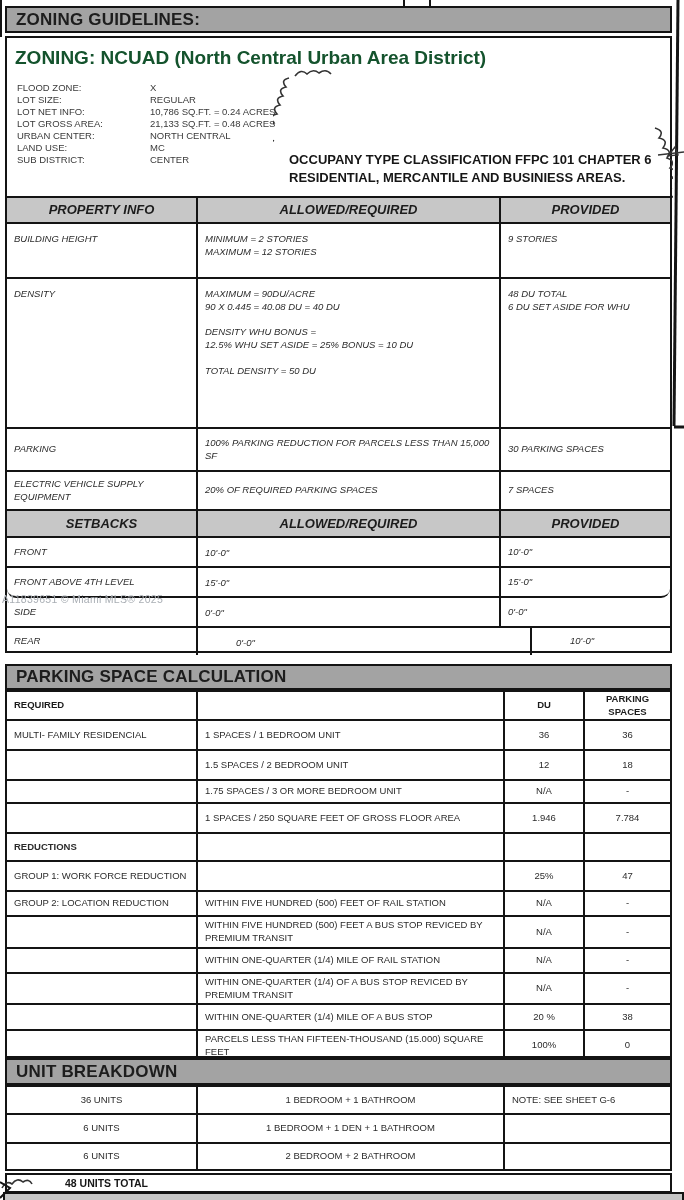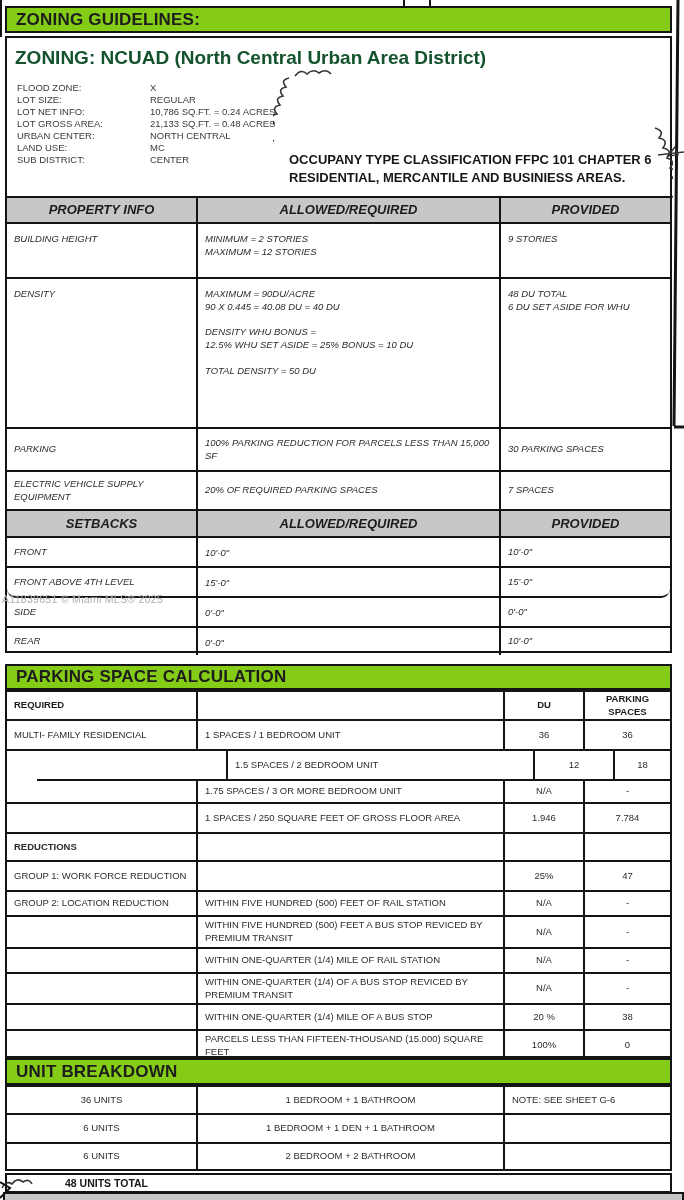--- a/index.html
+++ b/index.html
@@ -2,21 +2,21 @@
 <html><head>
 <meta charset="utf-8">
 <style>
   html,body { margin:0; padding:0; background:#ffffff; }
   .page {
     position:relative; width:684px; height:1200px; overflow:hidden;
     background:#ffffff; font-family:"Liberation Sans", sans-serif; color:#222;
   }
   .abs { position:absolute; }
   .secbar {
-    position:absolute; background:#84cc16; border:2px solid #141414;
+    position:absolute; background:#a3a3a3; border:2px solid #141414;
     font-weight:bold; color:#1d1d1d; display:flex; align-items:center;
     box-sizing:border-box; letter-spacing:0.2px;text-align:center;
   }
   .tablewrap { position:absolute; border:2px solid #141414; box-sizing:border-box; background:#fff; }
   .row { display:grid; border-bottom:2px solid #141414; box-sizing:border-box; }
   .row.last { border-bottom:none; }
   .grid3 { grid-template-columns:191px 303px 1fr; }
   .grid4 { grid-template-columns:191px 307px 80px 1fr; }
   .gridU { grid-template-columns:191px 307px 1fr; }
   .cell {
@@ -135,21 +135,21 @@
     <div class="row grid3" style="height:30px;border-radius:9px;">
       <div class="cell">FRONT ABOVE 4TH LEVEL</div>
       <div class="cell top">15'-0"</div>
       <div class="cell lastc">15'-0"</div>
     </div>
     <div class="row grid3" style="height:30px;">
       <div class="cell">SIDE</div>
       <div class="cell top">0'-0"</div>
       <div class="cell lastc">0'-0"</div>
     </div>
-    <div class="row grid3 last" style="height:27px;">
+    <div class="row grid3 last" style="height:27px;gap:31px;">
       <div class="cell">REAR</div>
       <div class="cell top">0'-0"</div>
       <div class="cell lastc">10'-0"</div>
     </div>
   </div>
 
   <div class="watermark" style="left:2px;top:593px;">A11839651 © Miami MLS® 2025</div>
 
   <div class="secbar" style="left:5px;top:664px;width:667px;height:26px;font-size:17px;padding-left:9px;">
     <span>PARKING SPACE CALCULATION</span>
@@ -161,21 +161,21 @@
       <div class="cell"></div>
       <div class="cell hsmall c">DU</div>
       <div class="cell hsmall c lastc">PARKING SPACES</div>
     </div>
     <div class="row grid4" style="height:30px;">
       <div class="cell">MULTI- FAMILY RESIDENCIAL</div>
       <div class="cell">1 SPACES / 1 BEDROOM UNIT</div>
       <div class="cell c">36</div>
       <div class="cell c lastc">36</div>
     </div>
-    <div class="row grid4" style="height:30px;margin-left:30px;">
+    <div class="row grid4" style="height:30px;">
       <div class="cell"></div>
       <div class="cell">1.5 SPACES / 2 BEDROOM UNIT</div>
       <div class="cell c">12</div>
       <div class="cell c lastc">18</div>
     </div>
     <div class="row grid4" style="height:23px;">
       <div class="cell"></div>
       <div class="cell">1.75 SPACES / 3 OR MORE BEDROOM UNIT</div>
       <div class="cell c">N/A</div>
       <div class="cell c lastc">-</div>

